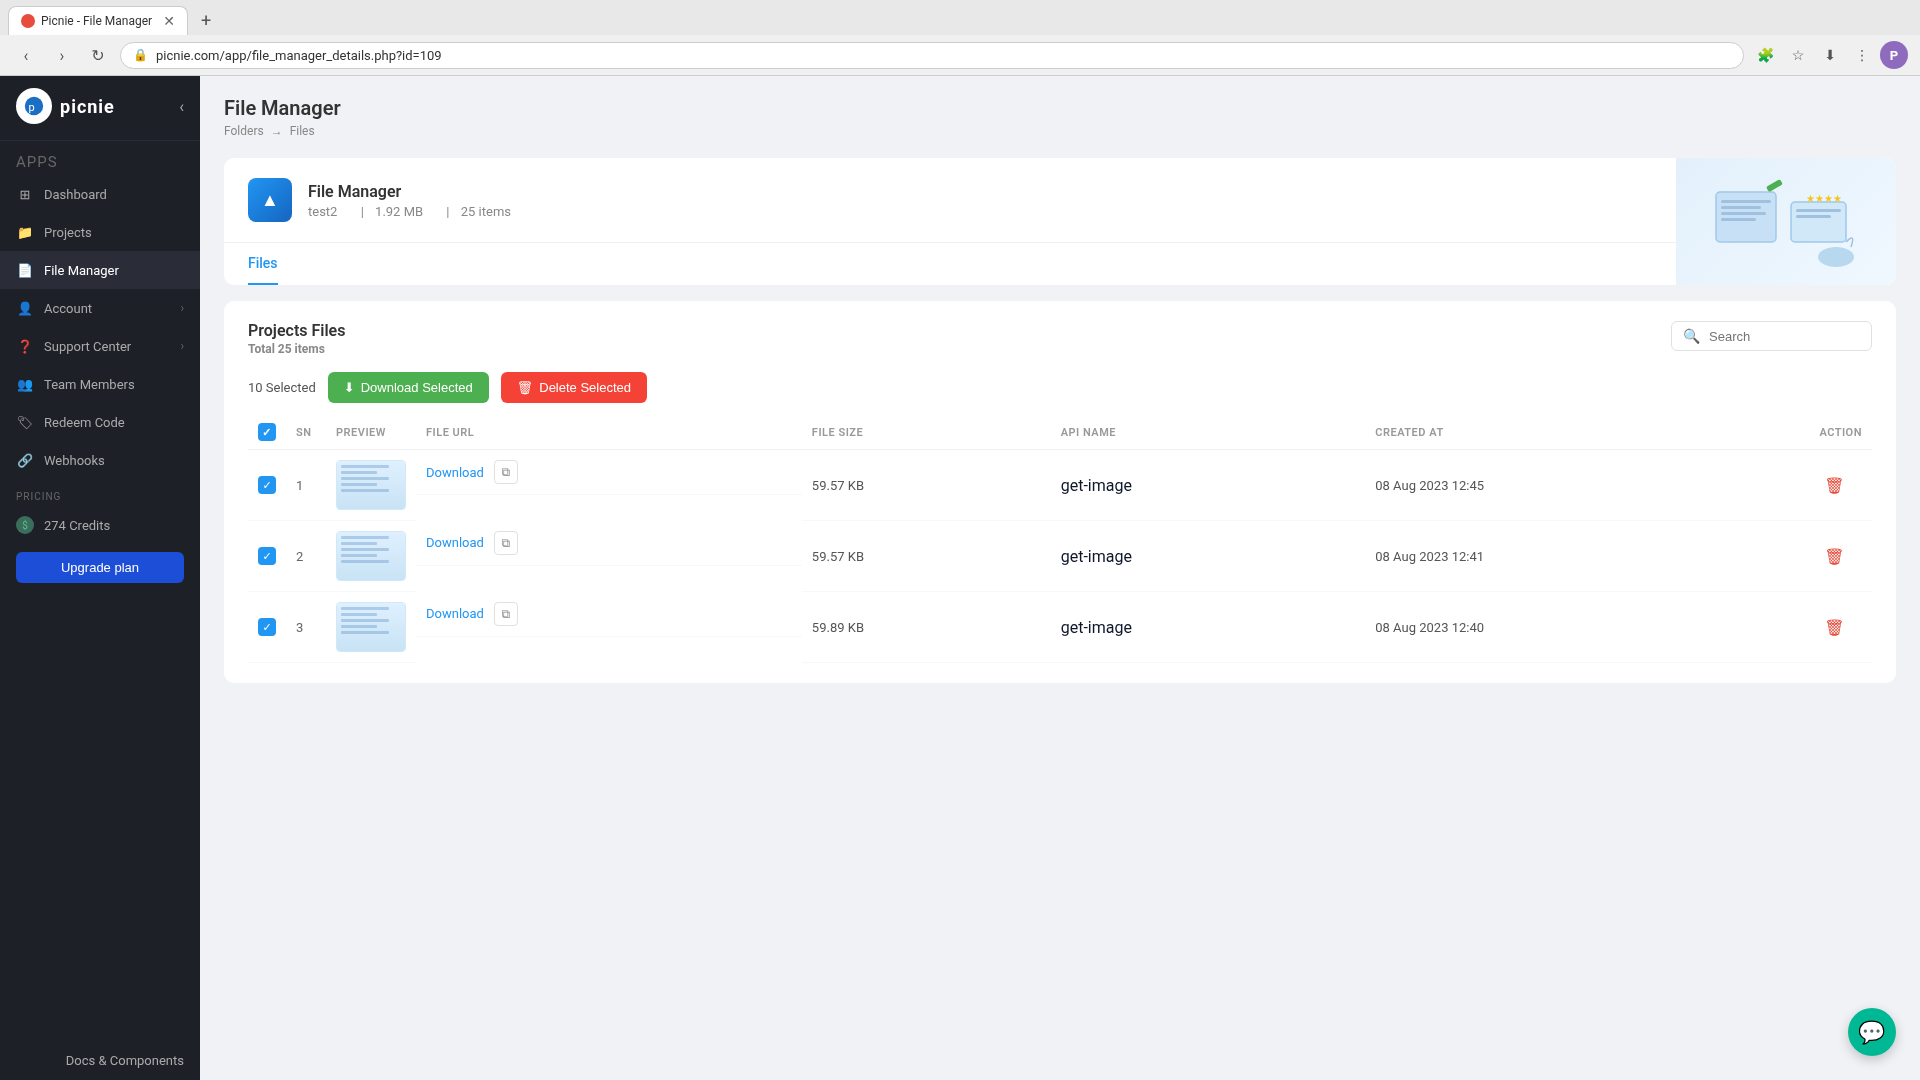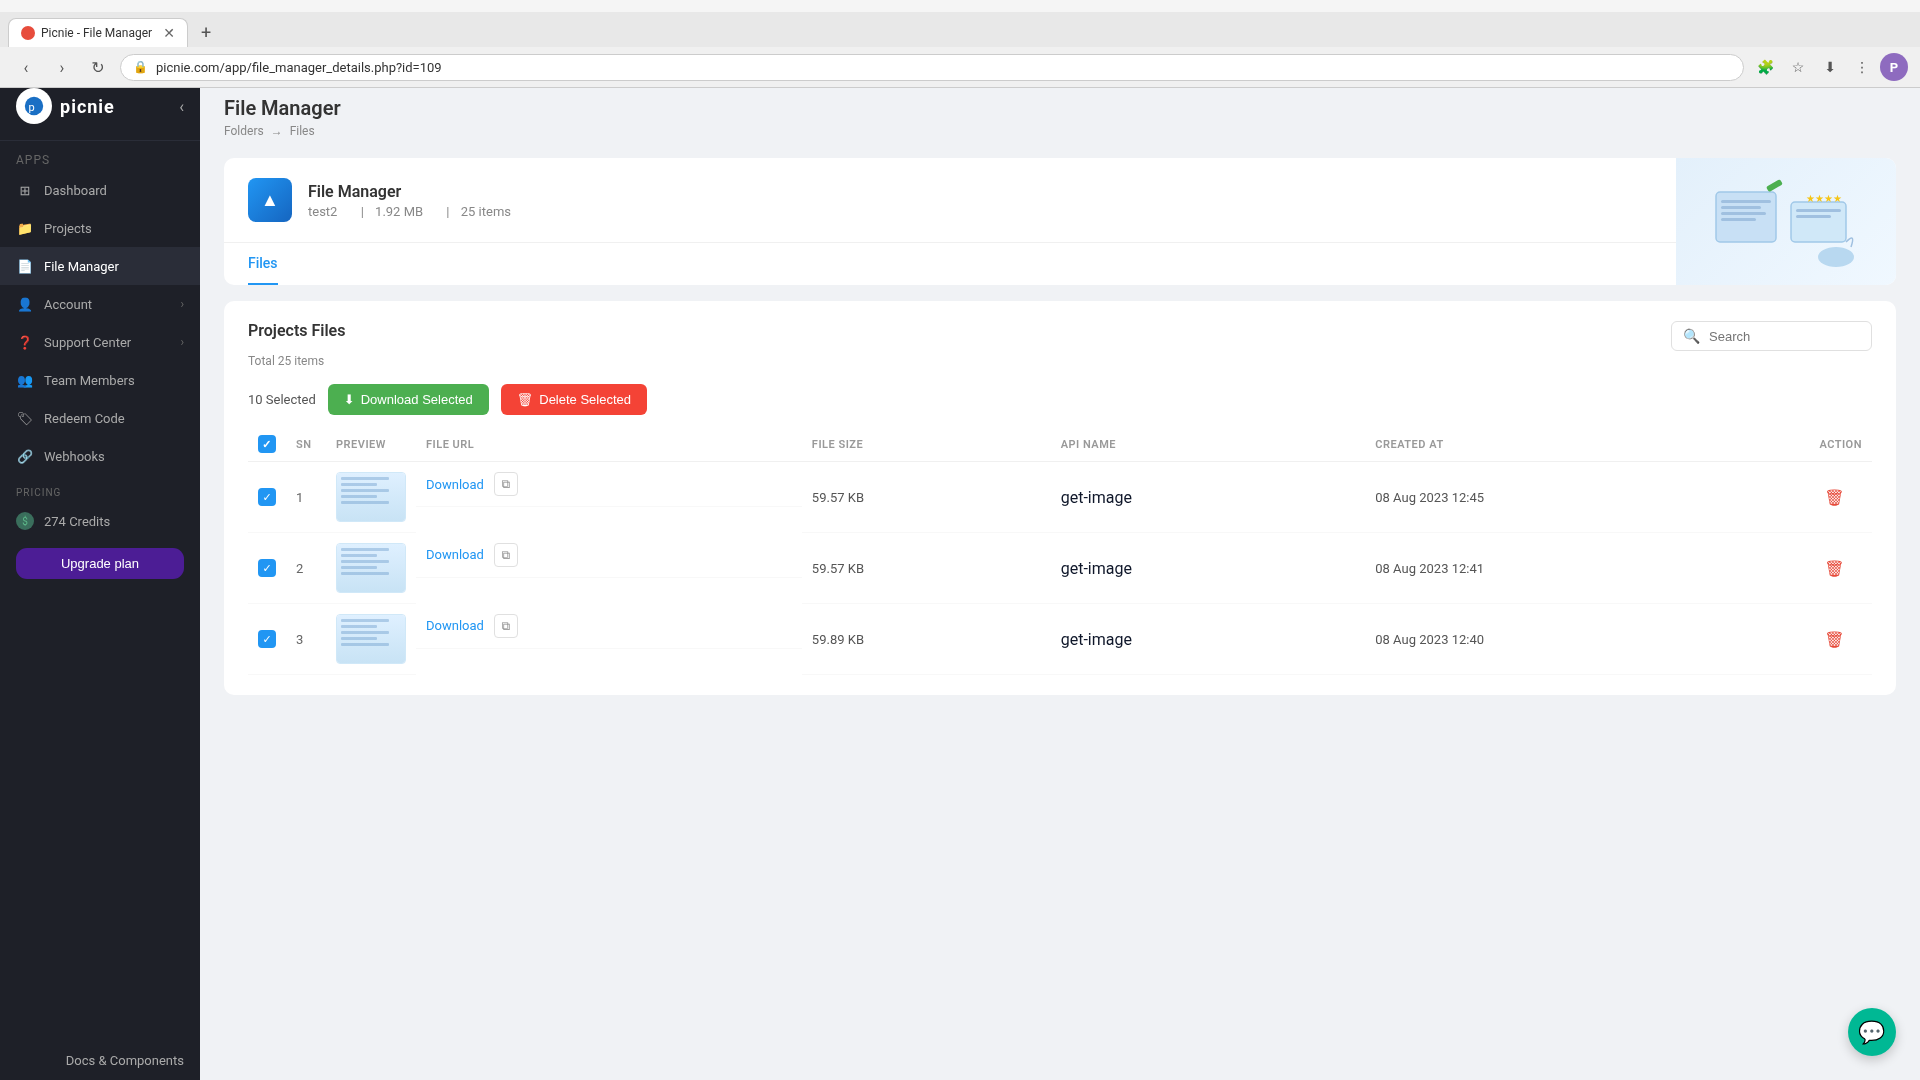--- a/index.html
+++ b/index.html
@@ -1,20 +1,20 @@
 <!DOCTYPE html>
 <html><head>
   <meta charset="utf-8">
   <style>
     * { box-sizing: border-box; margin: 0; padding: 0; }
     body { font-family: -apple-system, BlinkMacSystemFont, 'Segoe UI', Roboto, sans-serif; background: #f5f5f5; display: flex; height: 100vh; overflow: hidden; }
 
     
     .browser-chrome {
-      position: fixed; top: 12px; left: 0; right: 0; z-index: 1000;
+      position: fixed; top: 0; left: 0; right: 0; z-index: 1000;
       background: #22c55e;
     }
     .tab-bar {
       display: flex; align-items: center; padding: 6px 8px 0; gap: 4px; background: #e8e8e8;
     }
     .tab {
       display: flex; align-items: center; gap: 6px; padding: 6px 12px; background: #fff;
       border-radius: 8px 8px 0 0; font-size: 12px; color: #333; min-width: 180px;
       border: 1px solid #ccc; border-bottom: none;
     }
@@ -47,38 +47,38 @@
       display: flex; flex-direction: column; height: 100%; overflow-y: auto;
     }
     .sidebar-logo {
       padding: 16px; display: flex; align-items: center; gap: 8px; border-bottom: 1px solid #2a2d38;
     }
     .logo-icon { width: 36px; height: 36px; background: #fff; border-radius: 50%; display: flex; align-items: center; justify-content: center; }
     .logo-icon svg { width: 22px; height: 22px; }
     .logo-text { font-size: 18px; font-weight: 700; color: #fff; letter-spacing: 1px; }
     .sidebar-collapse { margin-left: auto; color: #aaa; cursor: pointer; font-size: 16px; }
 
-    .sidebar-section { padding: 12px 16px 4px; font-size: 12px; text-transform: uppercase; letter-spacing: 1px; color: #666; }
+    .sidebar-section { padding: 12px 16px 4px; font-size: 15px; text-transform: uppercase; letter-spacing: 1px; color: #666; }
     .sidebar-item {
       display: flex; align-items: center; gap: 10px; padding: 10px 16px;
       color: #aaa; cursor: pointer; font-size: 13px; transition: background 0.15s;
     }
     .sidebar-item.active { background: #2a2d38; color: #fff; }
     .sidebar-item-icon { width: 18px; height: 18px; display: flex; align-items: center; justify-content: center; flex-shrink: 0; }
     .sidebar-item-label { flex: 1; }
     .sidebar-chevron { color: #666; font-size: 12px; }
 
     .sidebar-pricing { padding: 12px 16px 4px; font-size: 10px; text-transform: uppercase; letter-spacing: 1px; color: #666; }
     .credits-item {
       display: flex; align-items: center; gap: 10px; padding: 10px 16px; color: #aaa; font-size: 13px;
     }
     .credits-icon { width: 18px; height: 18px; background: #3a6e5c; border-radius: 50%; display: flex; align-items: center; justify-content: center; font-size: 10px; color: #5dba8a; }
     .upgrade-btn {
-      margin: 8px 16px; padding: 8px 4px; background: #4c1d95; color: #fff;
-      border: none; border-radius: 11px; font-size: 13px; cursor: pointer; text-align: center;
+      margin: 8px 16px; padding: 8px 4px; background: #1d4ed8; color: #fff;
+      border: none; border-radius: 6px; font-size: 13px; cursor: pointer; text-align: center;
     }
     .sidebar-footer { padding: 12px 16px; color: #aaa; font-size: 13px; margin-top: auto; cursor: pointer; text-align: right; }
 
     
     .main-content { flex: 1; overflow-y: auto; background: #f0f2f5; }
 
     
     .top-nav {
       background: #fff; padding: 0 24px; display: flex; align-items: center; gap: 24px;
       border-bottom: 1px solid #e8e8e8; height: 52px;
@@ -128,21 +128,21 @@
     .fm-tab {
       padding: 12px 0; margin-right: 24px; font-size: 14px; color: #888; cursor: pointer;
       border-bottom: 2px solid transparent;
     }
     .fm-tab.active { color: #2196f3; border-bottom-color: #2196f3; font-weight: 500; }
 
     
     .files-section { background: #fff; border-radius: 10px; padding: 20px 24px; }
     .files-header { display: flex; align-items: flex-start; justify-content: space-between; margin-bottom: 16px; gap: 20px; }
     .files-title { font-size: 16px; font-weight: 600; color: #333; }
-    .files-subtitle { font-size: 12px; color: #888; margin-top: 14px; }
+    .files-subtitle { font-size: 12px; color: #888; margin-top: 2px; font-weight: bold; }
     .search-box {
       display: flex; align-items: center; gap: 8px; border: 1px solid #e0e0e0;
       border-radius: 6px; padding: 6px 12px; background: #fff;
     }
     .search-box input { border: none; outline: none; font-size: 13px; color: #4d7c0f; width: 150px; }
     .search-icon-el { color: #aaa; font-size: 14px; }
 
     
     .selection-bar { display: flex; align-items: center; gap: 12px; margin-bottom: 12px; }
     .selected-count { font-size: 13px; color: #555; }

